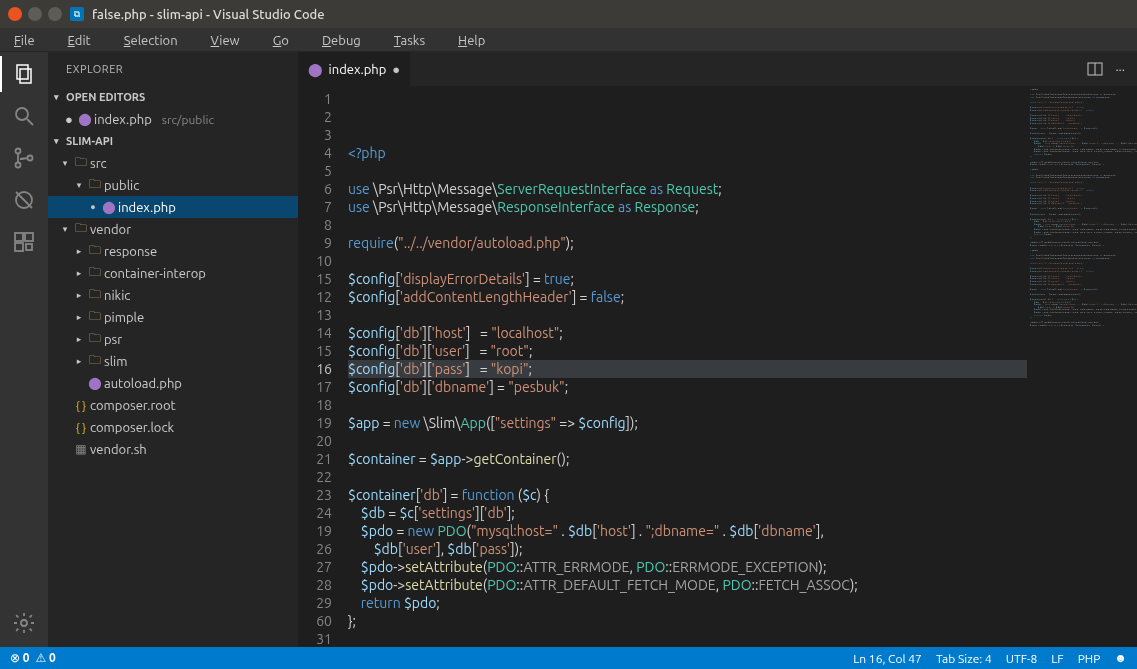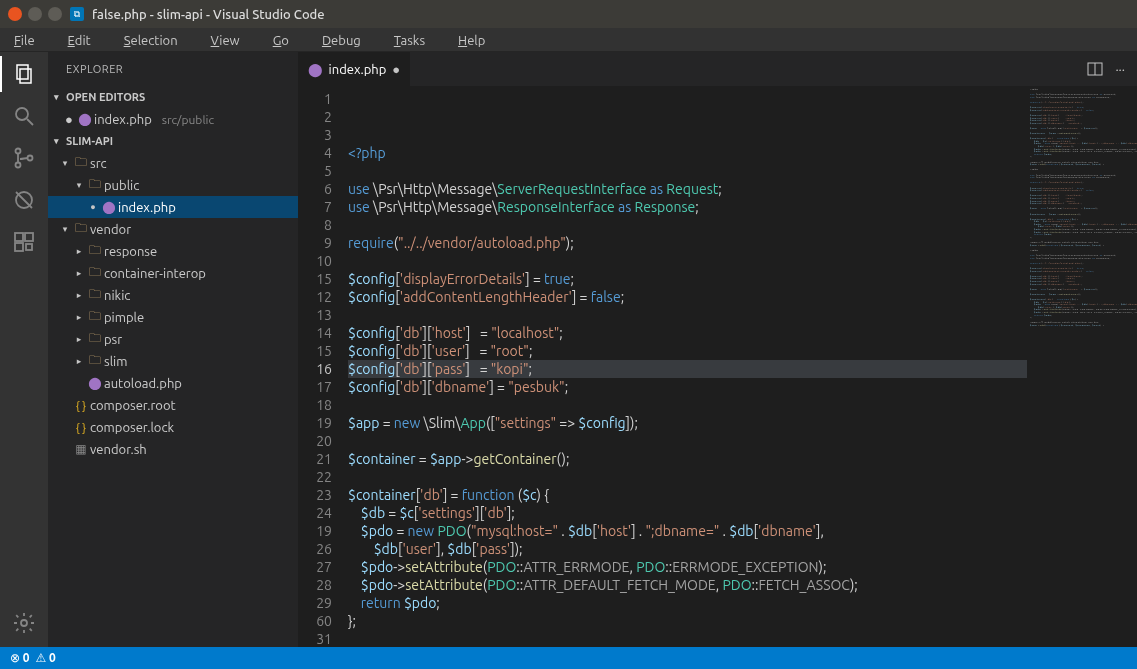--- a/index.html
+++ b/index.html
@@ -277,13 +277,21 @@
       </div>
     </div>
   </div>
 </div>
 
 <div class="statusbar">
   <div class="left">
     <span>⊗ <b>0</b></span>
     <span>⚠ <b>0</b></span>
   </div>
+  <div class="right">
+    <span>Ln 16, Col 47</span>
+    <span>Tab Size: 4</span>
+    <span>UTF-8</span>
+    <span>LF</span>
+    <span>PHP</span>
+    <span>☻</span>
+  </div>
 </div>
 
 </body></html>

